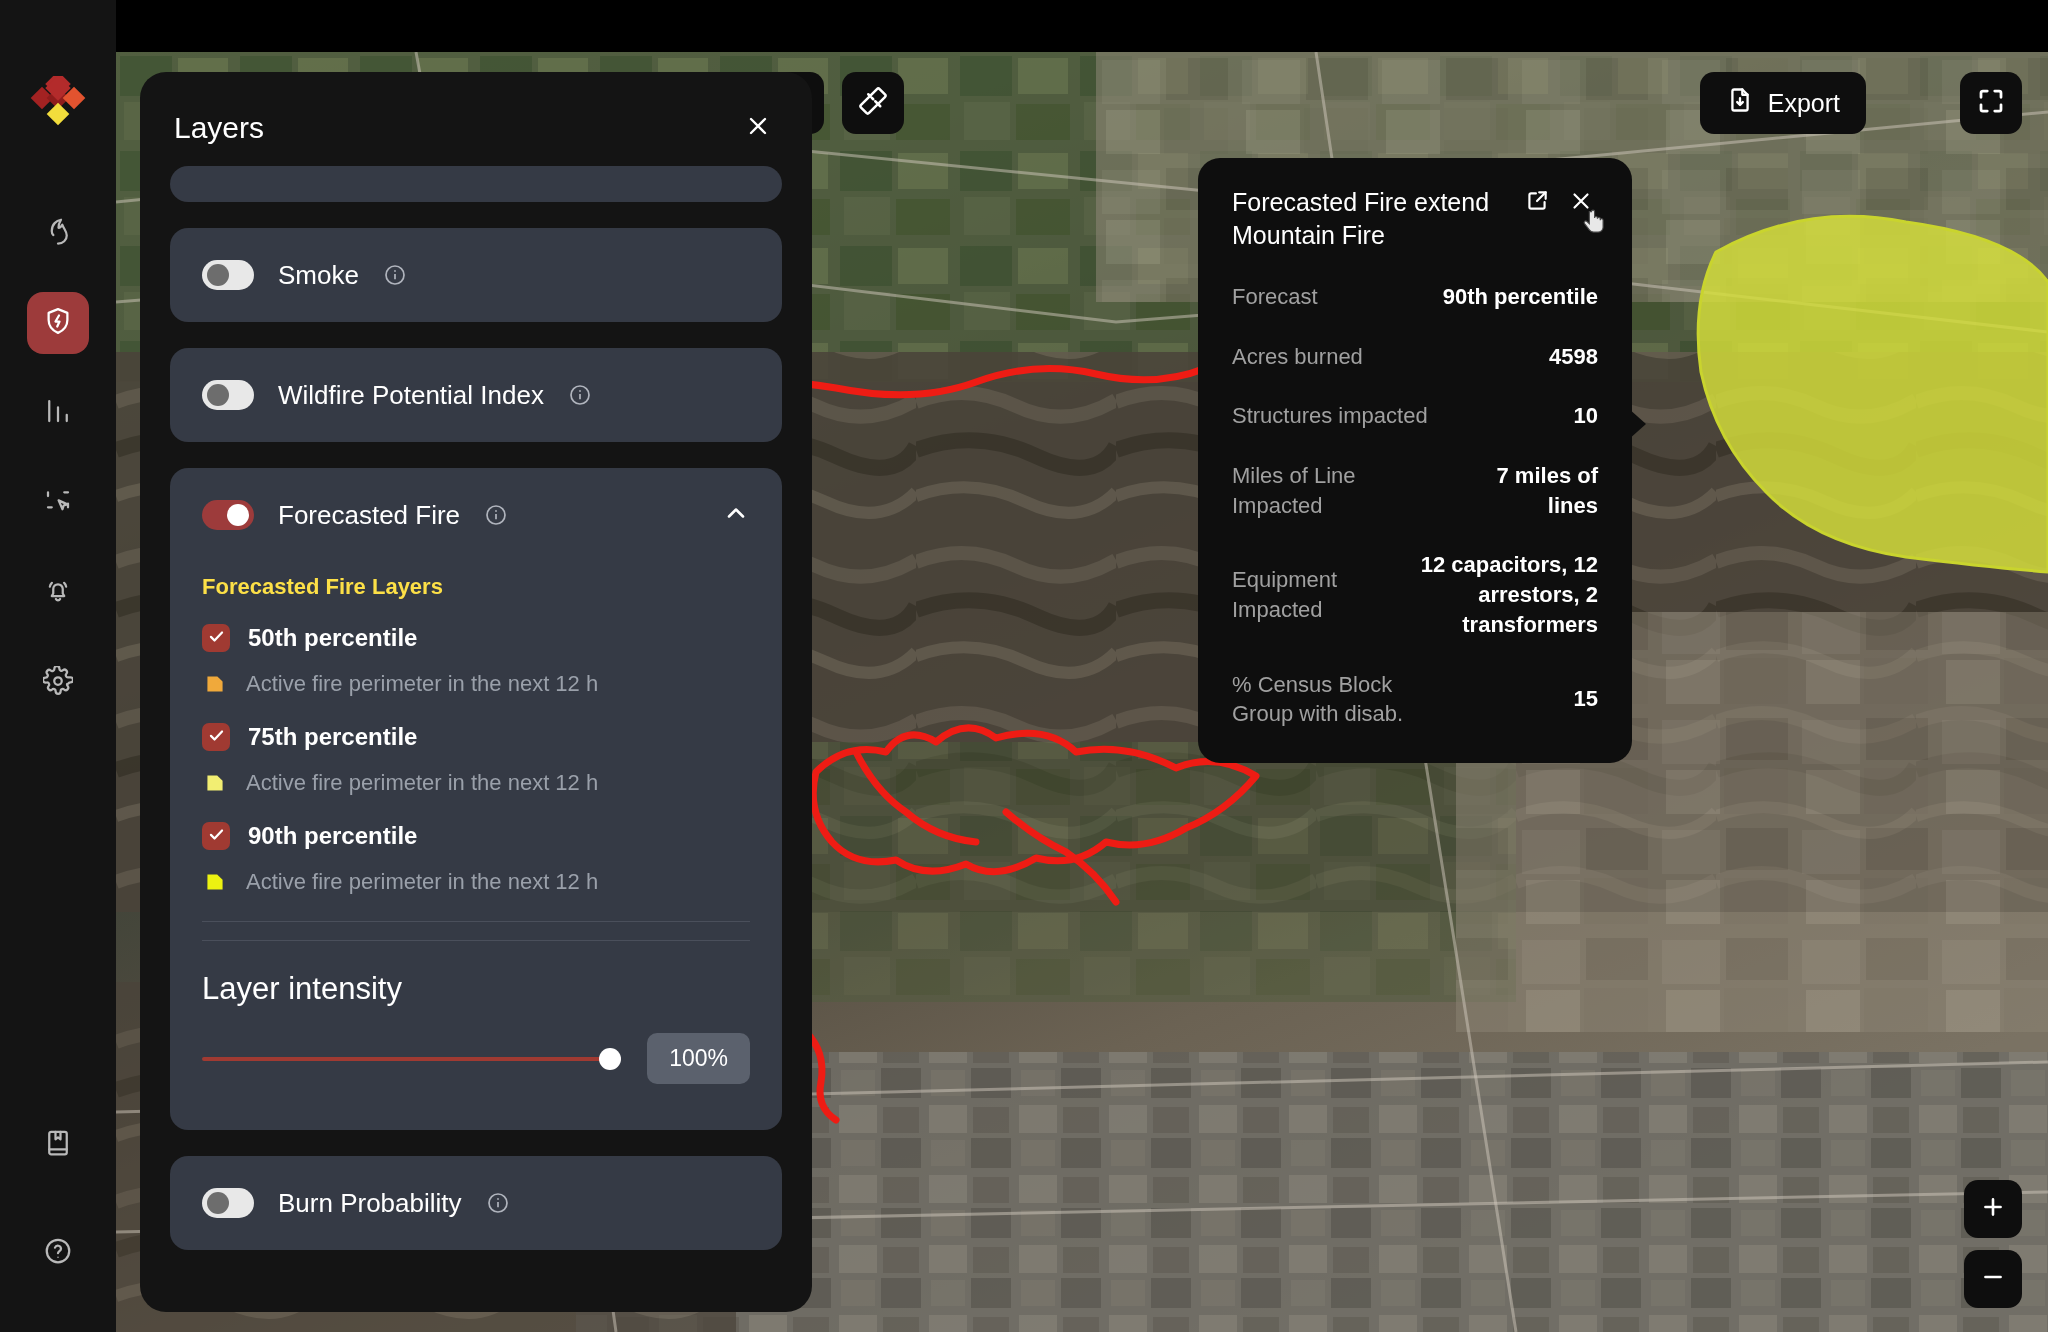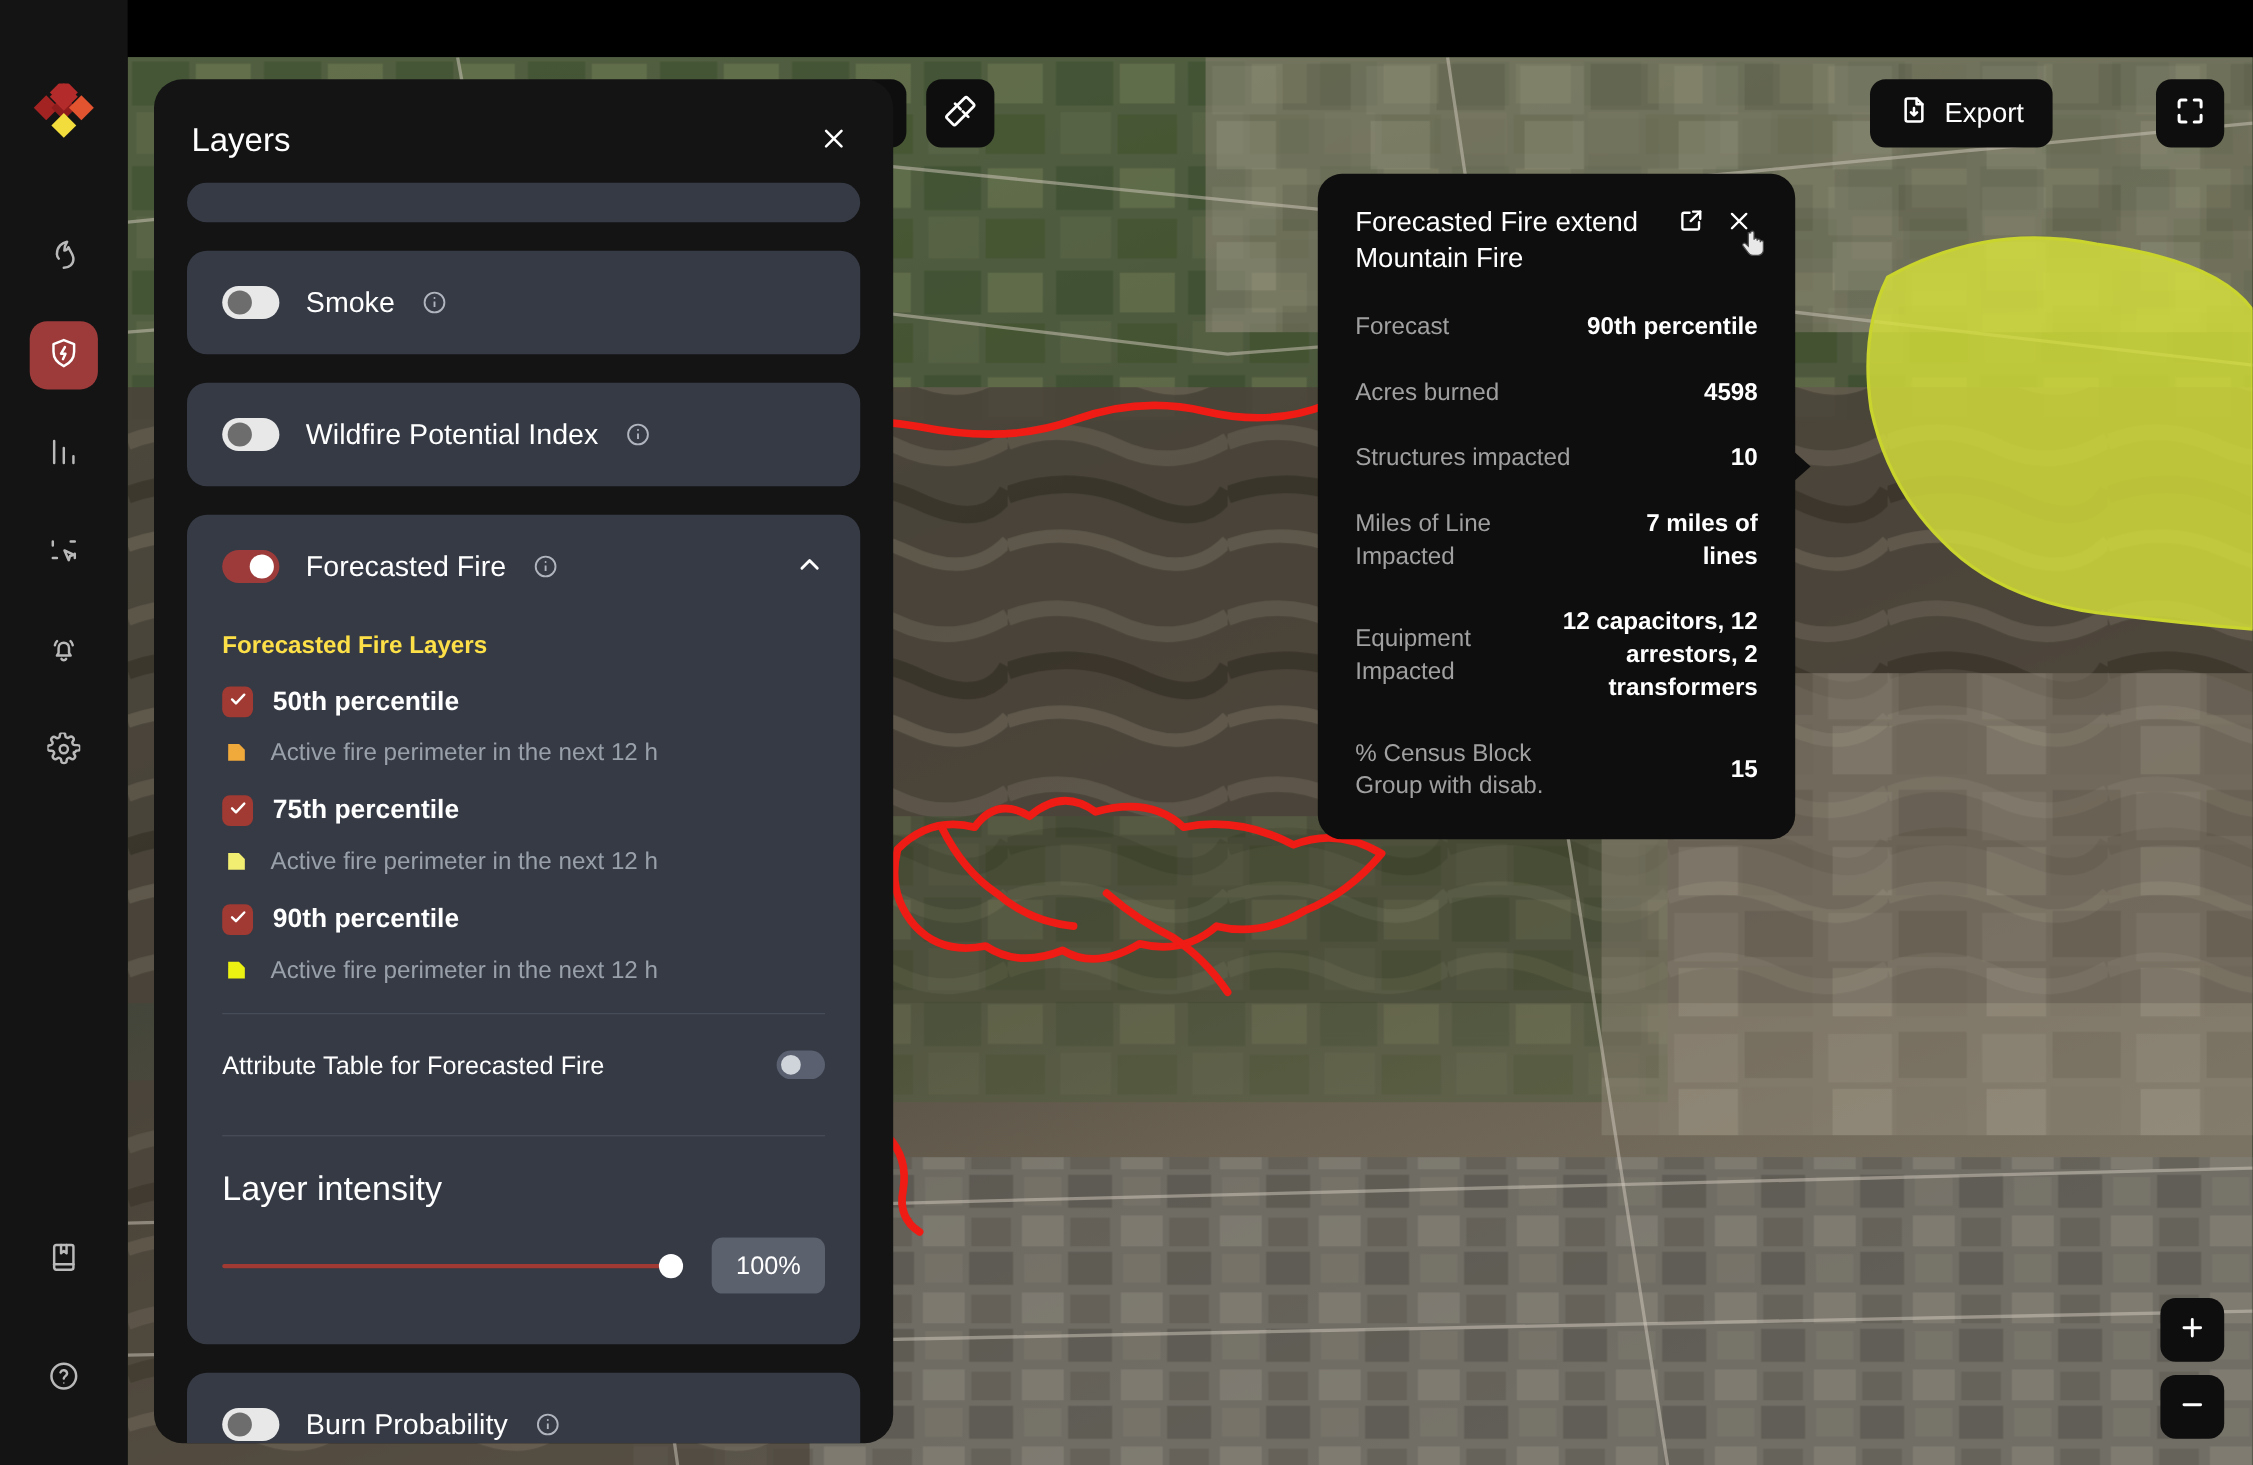--- a/index.html
+++ b/index.html
@@ -578,26 +578,20 @@
               <svg viewBox="0 0 24 24" width="26" height="26">
                   <path d="M5 5h9l5 5v9H5z" fill="#ecf211"></path>
                 </svg>
             </span>
             <div class="pct-desc-text">Active fire perimeter in the next 12 h</div>
           </div>
         </div>
 
         <div class="divider"></div>
 
-        <div class="attr-row">
-          <div class="attr-label">Attribute Table for Forecasted Fire</div>
-          <div class="toggle small off">
-              <div class="knob"></div>
-            </div>
-        </div>
 
         <div class="divider"></div>
 
         <div class="intensity-title">Layer intensity</div>
 
         <div class="slider-row">
           <div class="slider">
             <div class="slider-track"></div>
             <div class="slider-knob"></div>
           </div>

